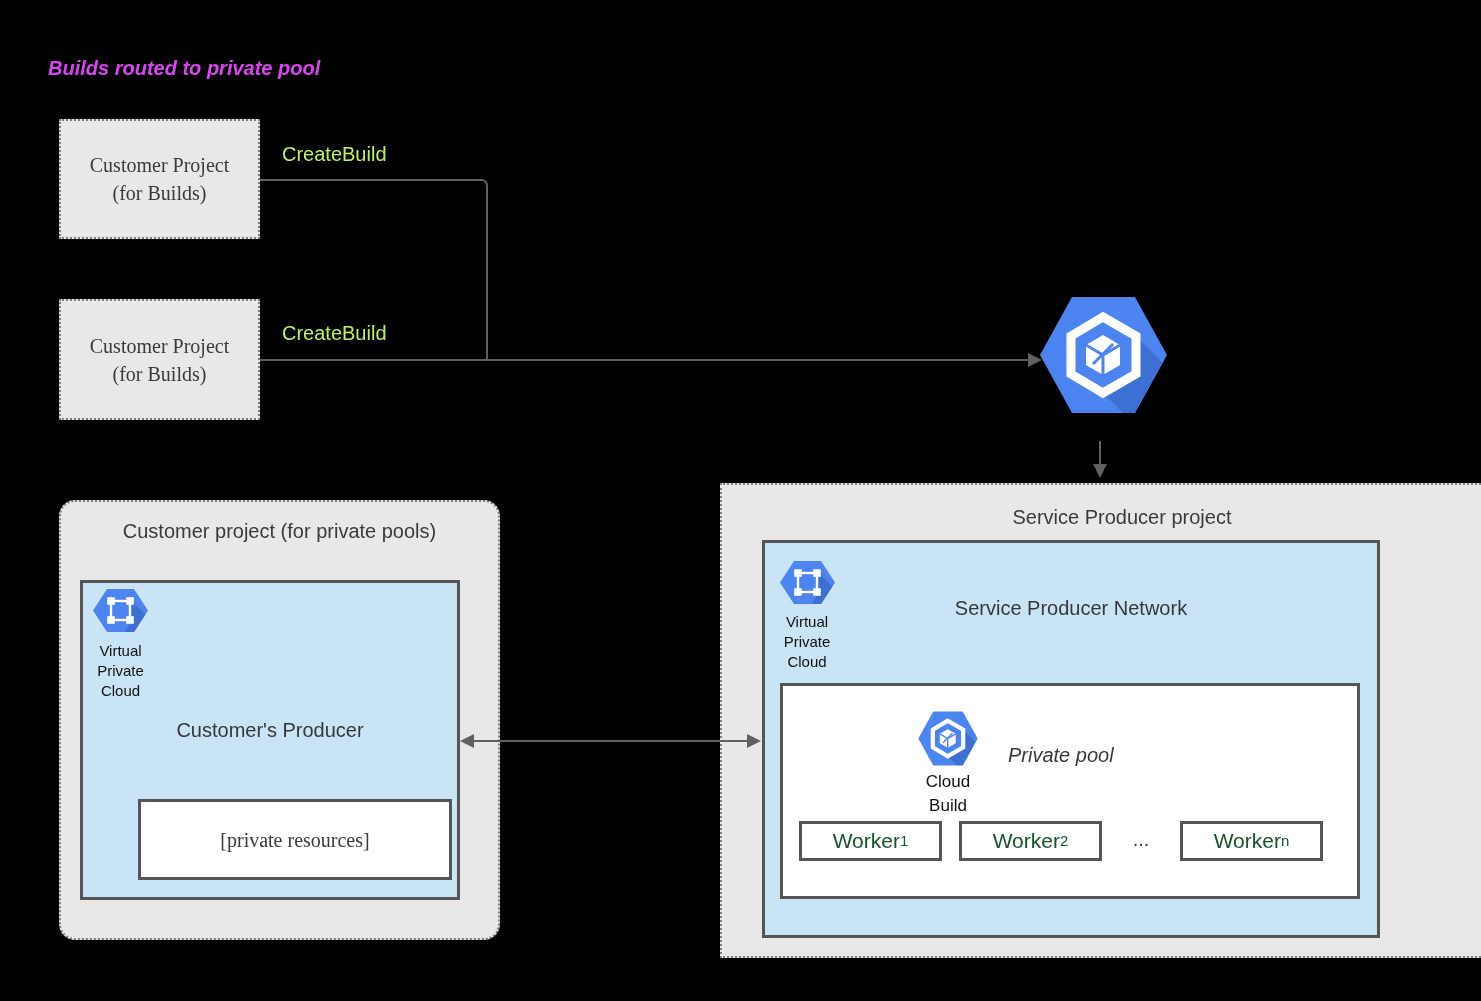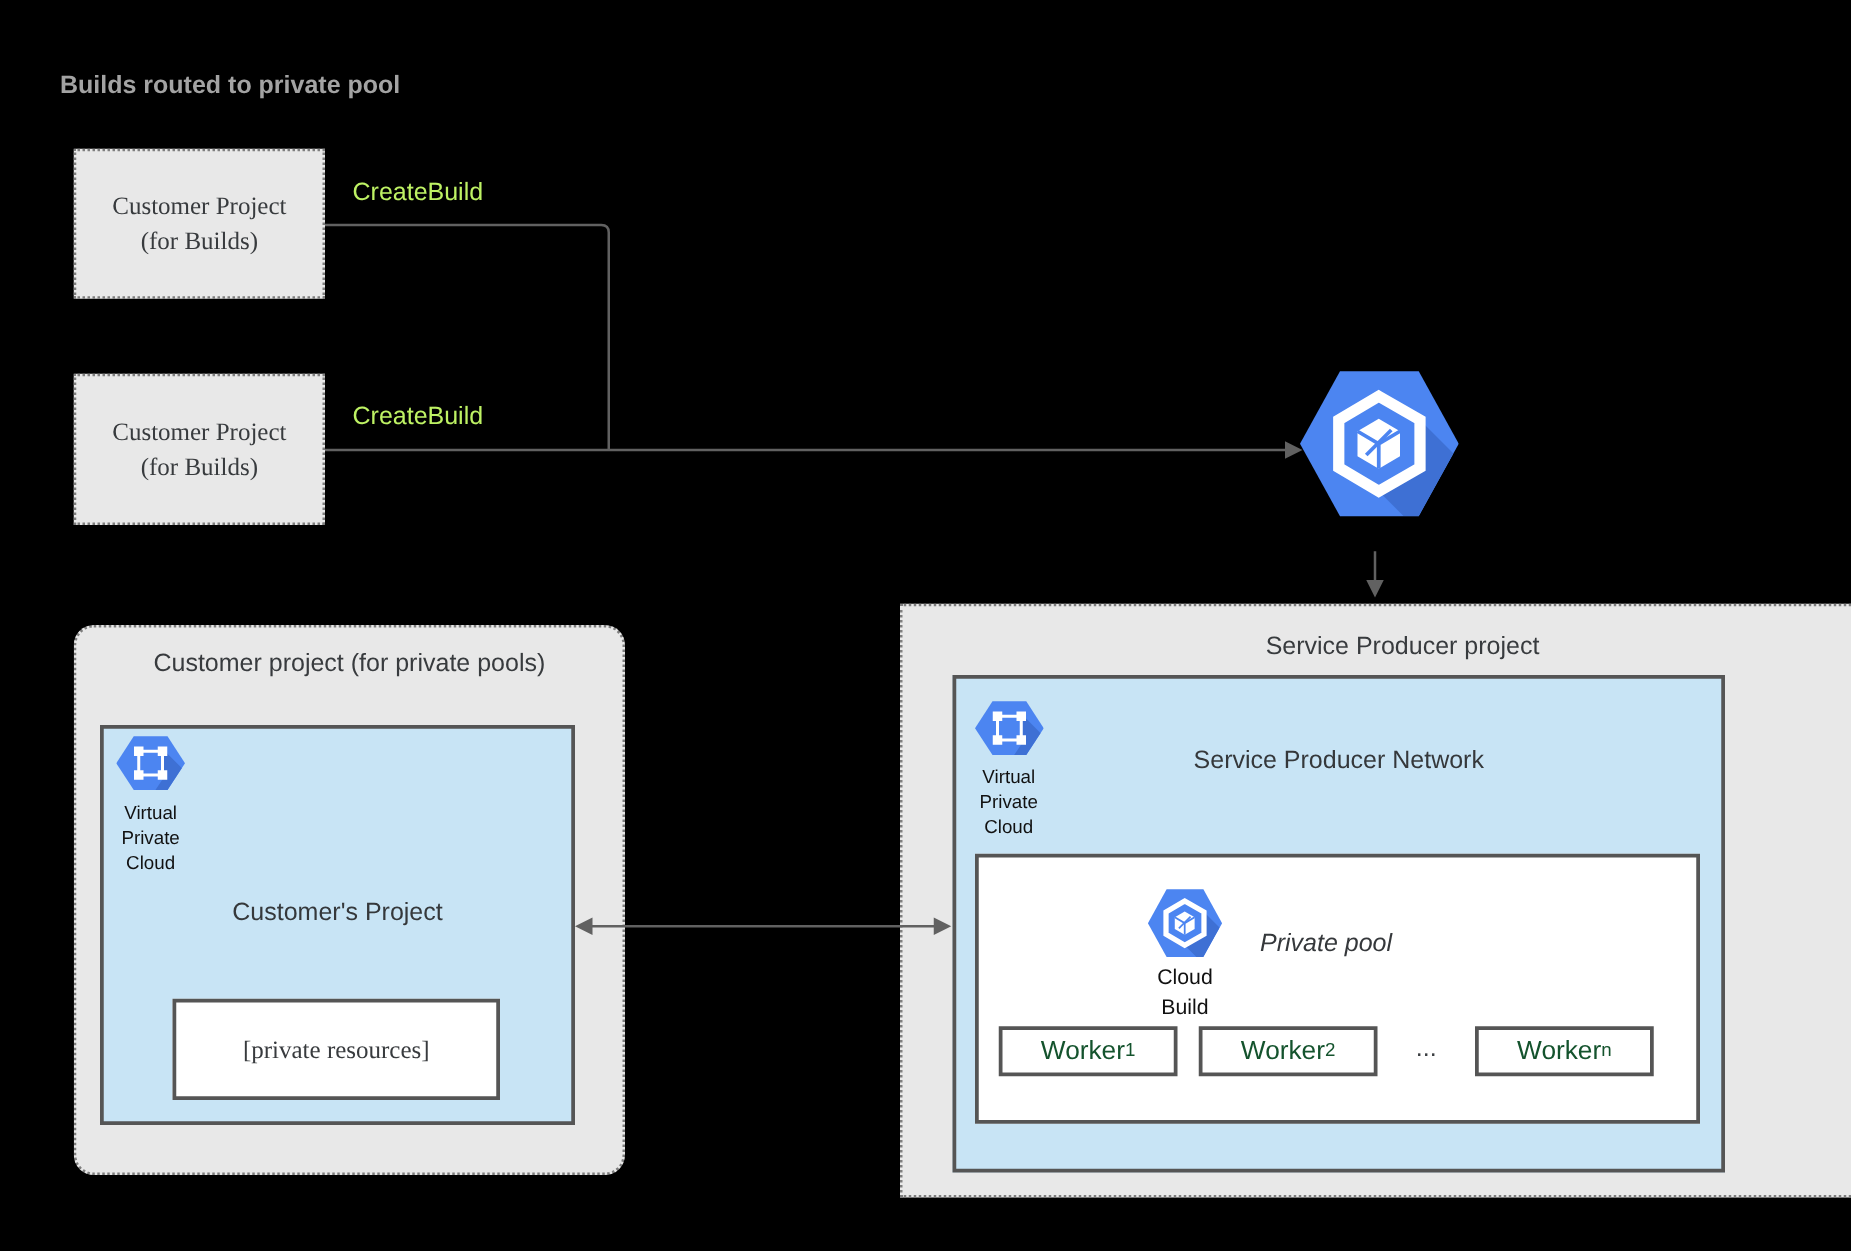--- a/index.html
+++ b/index.html
@@ -3,21 +3,21 @@
 <meta charset="utf-8">
 <style>
   html,body{margin:0;padding:0;background:#000;}
   .canvas{position:relative;width:1481px;height:1001px;background:#000;
           font-family:"Liberation Sans",sans-serif;overflow:hidden;}
   .abs{position:absolute;box-sizing:border-box;}
   .gray-box{background:#e8e8e8;border:2px dotted #7e7e7e;}
   .net-box{background:#c8e4f5;border:3px solid #555;}
   .white-box{background:#fff;border:3px solid #555;}
   .center-col{display:flex;flex-direction:column;align-items:center;justify-content:center;text-align:center;font-family:Liberation Serif, serif;}
-  .diagram-title{font-size:20px;font-weight:bold;color:#a3a3a3;}
+  .diagram-title{font-size:20px;font-weight:bold;color:#d946ef;font-style:italic;}
   .box-label{font-size:20px;color:#383b3e;line-height:28px;}
   .edge-label{font-size:20px;color:#bef264;}
   .section-title{font-size:20px;color:#383b3e;text-align:center;}
   .net-title{font-size:20px;color:#35383b;text-align:center;}
   .icon-caption{font-size:15px;line-height:20px;color:#111;text-align:center;}
   .cb-caption{font-size:17px;line-height:24px;color:#111;text-align:center;}
   .worker-box{display:flex;align-items:center;justify-content:center;
               font-size:21px;color:#14532d;text-align:center;}
   .worker-box sub{font-size:15px;line-height:0;}
   .ellipsis{font-size:20px;color:#3a3d40;text-align:center;}
@@ -133,23 +133,23 @@
           <rect x="14.2" y="28.2" width="7.6" height="7.6" fill="#fff"></rect>
           <rect x="33.2" y="28.2" width="7.6" height="7.6" fill="#fff"></rect>
         </svg>
       </div>
       <div class="abs icon-caption" style="left:0px;top:58px;width:75px;">
         <div>Virtual</div>
         <div>Private</div>
         <div>Cloud</div>
       </div>
 
-      <div class="abs net-title" style="left:0;right:0;top:136px;">Customer's Project</div>
+      <div class="abs net-title" style="left:0;right:0;top:136px;">Customer's Producer</div>
 
-      <div class="abs white-box center-col" style="left:55px;top:216px;width:262px;height:81px;">
+      <div class="abs white-box center-col" style="left:55px;top:216px;width:314px;height:81px;">
         <span class="box-label">[private resources]</span>
       </div>
     </div>
   </div>
 
   <div class="abs" style="left:1040px;top:294px;width:127px;height:122px;">
     <svg width="127" height="122" viewBox="0 0 127 122">
       <defs>
           <clipPath id="hexclip-cb-l">
             <polygon points="0,61 32,3 95,3 127,61 95,119 32,119"></polygon>

